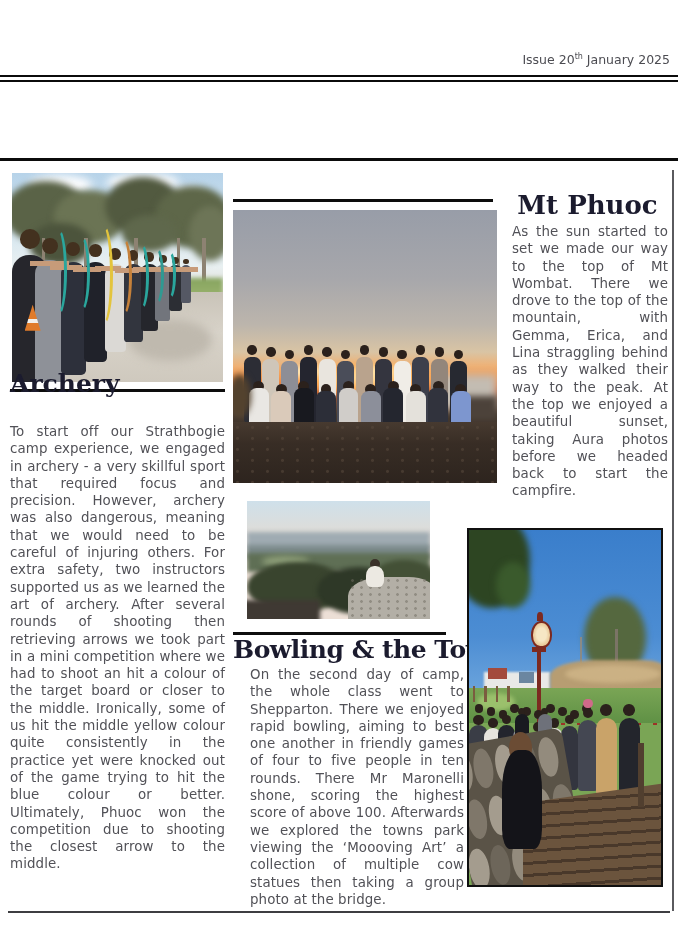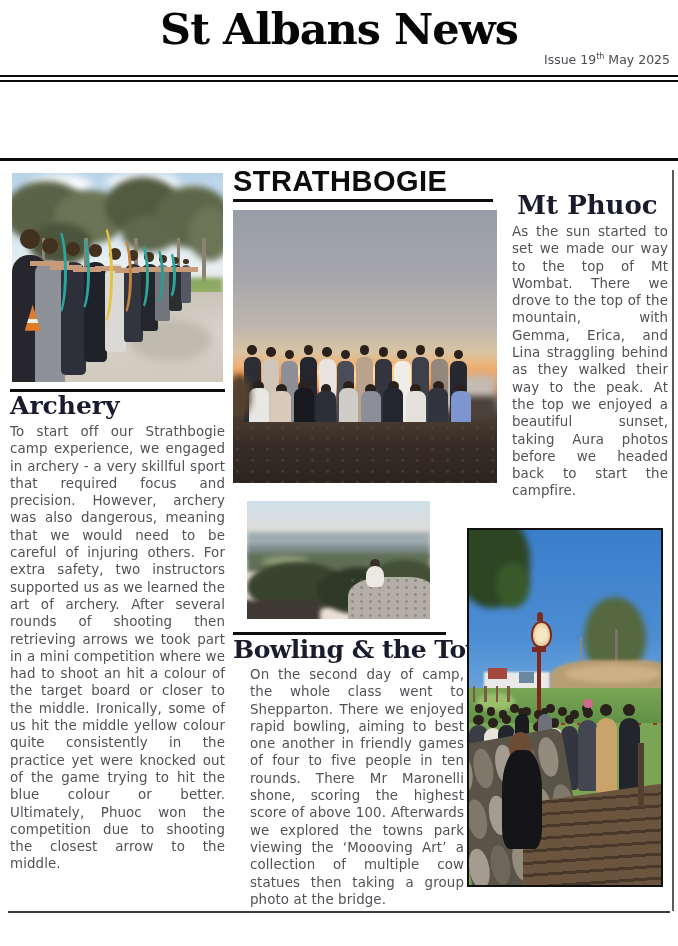--- a/index.html
+++ b/index.html
@@ -15,21 +15,21 @@
   .rule{position:absolute;left:0;right:0;background:#0b0b0b;}
   .r1{top:75px;height:2px;}
   .r2{top:80px;height:1.5px;}
   .r3{top:158px;height:2.5px;}
   .headline{position:absolute;top:76px;left:0;right:0;text-align:center;
     font-family:"Liberation Sans",sans-serif;font-weight:bold;font-size:70px;
     letter-spacing:1px;color:#0c0c0c;line-height:80px;}
   
   .serif-h{position:absolute;margin:0;font-family:"DejaVu Serif","Liberation Serif",serif;
     font-weight:bold;color:#1b1b2e;line-height:1.05;}
-  .h-archery{left:10px;top:393px;font-size:25px;}
+  .h-archery{left:10px;top:371px;font-size:25px;}
   .h-bowling{left:233px;top:637px;font-size:25px;letter-spacing:-0.5px;}
   .h-wombat{left:505px;top:192px;width:165px;text-align:center;font-size:26px;}
   .strath-h{position:absolute;margin:0;left:233px;top:165px;font-family:"Liberation Sans",sans-serif;
     font-weight:bold;font-size:29px;letter-spacing:0.5px;color:#0d0d0d;}
   
   .body{position:absolute;margin:0;text-align:justify;color:#515157;
     font-size:13.4px;line-height:17.3px;letter-spacing:0.1px;}
   .b-archery{left:10px;top:423px;width:215px;}
   .b-bowling{left:250px;top:666px;width:214px;}
   .b-wombat{left:512px;top:223px;width:156px;}
@@ -50,22 +50,21 @@
   .ph-lookout{left:247px;top:501px;width:183px;height:118px;
     background:linear-gradient(180deg,#cfe0ea 0%,#e0dcd6 30%,#ecdfd6 45%);}
   .ph-bridge{left:467px;top:528px;width:192px;height:355px;border:2.5px solid #101010;
     background:linear-gradient(180deg,#3a7ecb 0%,#4c8dd3 30%,#6aa3dc 45%,#7aa555 47%);}
 </style>
 </head>
 <body>
 
 <div class="page">
 
-  <div class="masthead">St Albans News</div>
-  <div class="issue"><span>Issue 19</span><sup>th</sup><span> May 2025</span></div>
+  <div class="issue"><span>Issue 20</span><sup>th</sup><span> January 2025</span></div>
 
   <div class="rule r1"></div>
   <div class="rule r2"></div>
   <div class="rule r3"></div>
 
   <div class="photo ph-archery" id="phArchery">
       <div style="position: absolute; left: 8%; top: 1%; width: 30%; height: 10%; background: rgb(251, 252, 253); border-radius: 50%; filter: blur(4px);"></div>
       <div style="position: absolute; left: 45%; top: 0%; width: 34%; height: 9%; background: rgb(251, 252, 253); border-radius: 50%; filter: blur(4px);"></div>
       <div style="position: absolute; left: 70%; top: 7%; width: 22%; height: 8%; background: rgb(251, 252, 253); border-radius: 50%; filter: blur(4px);"></div>
       <div style="position: absolute; left: -4%; top: 4%; width: 40%; height: 30%; background: rgb(90, 99, 71); border-radius: 50%; filter: blur(3px);"></div>
@@ -119,21 +118,20 @@
       <div style="position: absolute; left: 48%; top: 30%; width: 6%; height: 36%; border-width: 3px; border-style: solid; border-color: transparent rgb(198, 129, 58) transparent transparent; border-image: initial; border-radius: 50%;"></div>
       <div style="position: absolute; left: 57%; top: 33%; width: 5%; height: 30%; border-width: 3px; border-style: solid; border-color: transparent rgb(42, 166, 157) transparent transparent; border-image: initial; border-radius: 50%;"></div>
       <div style="position: absolute; left: 64%; top: 35%; width: 5%; height: 26%; border-width: 3px; border-style: solid; border-color: transparent rgb(47, 154, 146) transparent transparent; border-image: initial; border-radius: 50%;"></div>
       <div style="position: absolute; left: 71%; top: 37%; width: 4%; height: 21%; border-width: 3px; border-style: solid; border-color: transparent rgb(42, 166, 157) transparent transparent; border-image: initial; border-radius: 50%;"></div>
       <div style="position: absolute; left: 6%; top: 63%; width: 16px; height: 26px; background: linear-gradient(rgb(224, 123, 42) 52%, rgb(243, 240, 234) 52%, rgb(243, 240, 234) 68%, rgb(224, 123, 42) 68%); clip-path: polygon(50% 0px, 100% 100%, 0px 100%);"></div>
     </div>
   <div class="divider d-archery"></div>
   <h2 class="serif-h h-archery">Archery</h2>
   <p class="body b-archery">To start off our Strathbogie camp experience, we engaged in archery - a very skillful sport that required focus and precision. However, archery was also dangerous, meaning that we would need to be careful of injuring others. For extra safety, two instructors supported us as we learned the art of archery. After several rounds of shooting then retrieving arrows we took part in a mini competition where we had to shoot an hit a colour of the target board or closer to the middle. Ironically, some of us hit the middle yellow colour quite consistently in the practice yet were knocked out of the game trying to hit the blue colour or better. Ultimately, Phuoc won the competition due to shooting the closest arrow to the middle.</p>
 
-  <h2 class="strath-h">STRATHBOGIE</h2>
   <div class="divider d-strath"></div>
   <div class="photo ph-sunset" id="phSunset">
       <div style="position: absolute; left: 18%; top: 55%; width: 64%; height: 13%; background: radial-gradient(rgb(255, 223, 158) 0%, rgb(255, 179, 94) 40%, rgba(255, 179, 94, 0) 75%); filter: blur(2px);"></div>
       <div style="position: absolute; left: 20%; top: 57%; width: 14%; height: 4%; background: rgb(255, 233, 184); border-radius: 50%; filter: blur(3px);"></div>
       <div style="position: absolute; left: 46%; top: 57%; width: 16%; height: 4%; background: rgb(255, 227, 168); border-radius: 50%; filter: blur(3px);"></div>
       <div style="position: absolute; left: 78%; top: 60%; width: 22%; height: 13%; background: rgb(195, 188, 178); filter: blur(4px);"></div>
       <div style="position: absolute; left: 0px; top: 66%; width: 16%; height: 9%; background: rgb(90, 74, 61); filter: blur(3px);"></div>
       <div style="position: absolute; left: 85%; top: 68%; width: 15%; height: 9%; background: rgb(76, 66, 58); filter: blur(3px);"></div>
       <div style="position: absolute; left: 5.43%; top: 49.5%; width: 3.575%; aspect-ratio: 1 / 1; background: rgb(43, 33, 28); border-radius: 50%;"></div>
       <div style="position: absolute; left: 4%; top: 53.82%; width: 6.5%; height: 24%; background: rgb(44, 45, 53); border-radius: 6.5px 6.5px 2.6px 2.6px;"></div>

